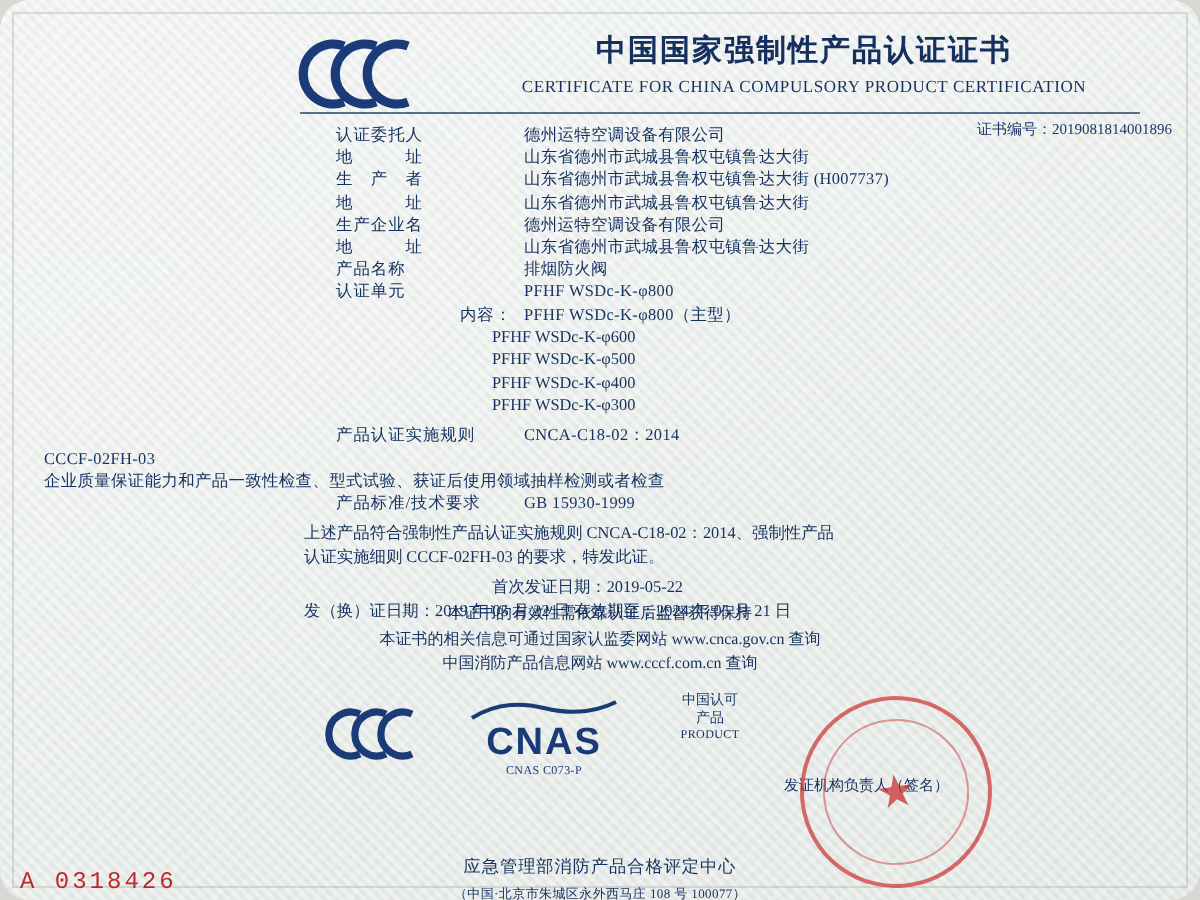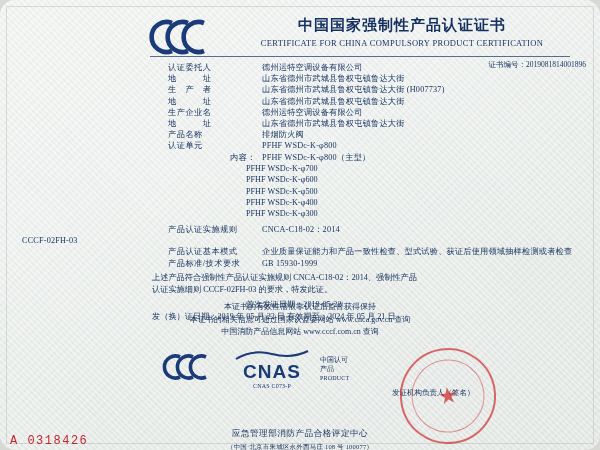--- a/index.html
+++ b/index.html
@@ -98,21 +98,21 @@
   }
   .ccc-small{position:absolute;left:160px;top:4px;}
   .cnas{position:absolute;left:232px;top:2px;width:80px;text-align:center;}
   .cnas-word{
     font-family:"Liberation Sans", sans-serif;
     font-size:19px;font-weight:bold;color:#1b3a78;letter-spacing:1px;
     line-height:20px;
   }
   .cnas-sub{font-size:6px;color:#1b3a78;letter-spacing:.2px;margin-top:1px;}
   .cn-accred{
-    position:absolute;left:320px;top:10px;width:70px;text-align:left;
+    position:absolute;left:320px;top:0;width:70px;text-align:center;
     font-size:7px;line-height:9px;color:#14305e;
   }
   .cn-accred .en{font-size:6px;letter-spacing:.2px;}
   .sig-label{
     position:absolute;left:392px;top:42px;font-size:7.5px;color:#14305e;
   }
   .red-seal{
     position:absolute;left:400px;top:2px;width:92px;height:92px;
     border:2.5px solid rgba(200,30,30,.75);border-radius:50%;
     transform:rotate(-8deg);
@@ -198,37 +198,35 @@
     </div>
     <div class="row">
       <div class="lbl">认证单元</div>
       <div class="val">PFHF WSDc-K-φ800</div>
     </div>
 
     <div class="row">
       <div class="lbl" style="text-align:right;">内容：</div>
       <div class="val">PFHF WSDc-K-φ800（主型）</div>
     </div>
-    <div class="sub">PFHF WSDc-K-φ700</div>
     <div class="sub">PFHF WSDc-K-φ600</div>
     <div class="sub">PFHF WSDc-K-φ500</div>
     <div class="sub">PFHF WSDc-K-φ400</div>
     <div class="sub">PFHF WSDc-K-φ300</div>
 
     <div style="height:4px"></div>
 
     <div class="row">
       <div class="lbl">产品认证实施规则</div>
       <div class="val">CNCA-C18-02：2014</div>
     </div>
     <div class="row">
       <div class="val">CCCF-02FH-03</div>
     </div>
     <div class="row">
-      <div class="lbl">产品认证基本模式</div>
       <div class="val wrap">企业质量保证能力和产品一致性检查、型式试验、获证后使用领域抽样检测或者检查</div>
     </div>
     <div class="row">
       <div class="lbl">产品标准/技术要求</div>
       <div class="val">GB 15930-1999</div>
     </div>
 
     <div style="height:3px"></div>
 
     <div class="date-line">上述产品符合强制性产品认证实施规则 CNCA-C18-02：2014、强制性产品</div>

